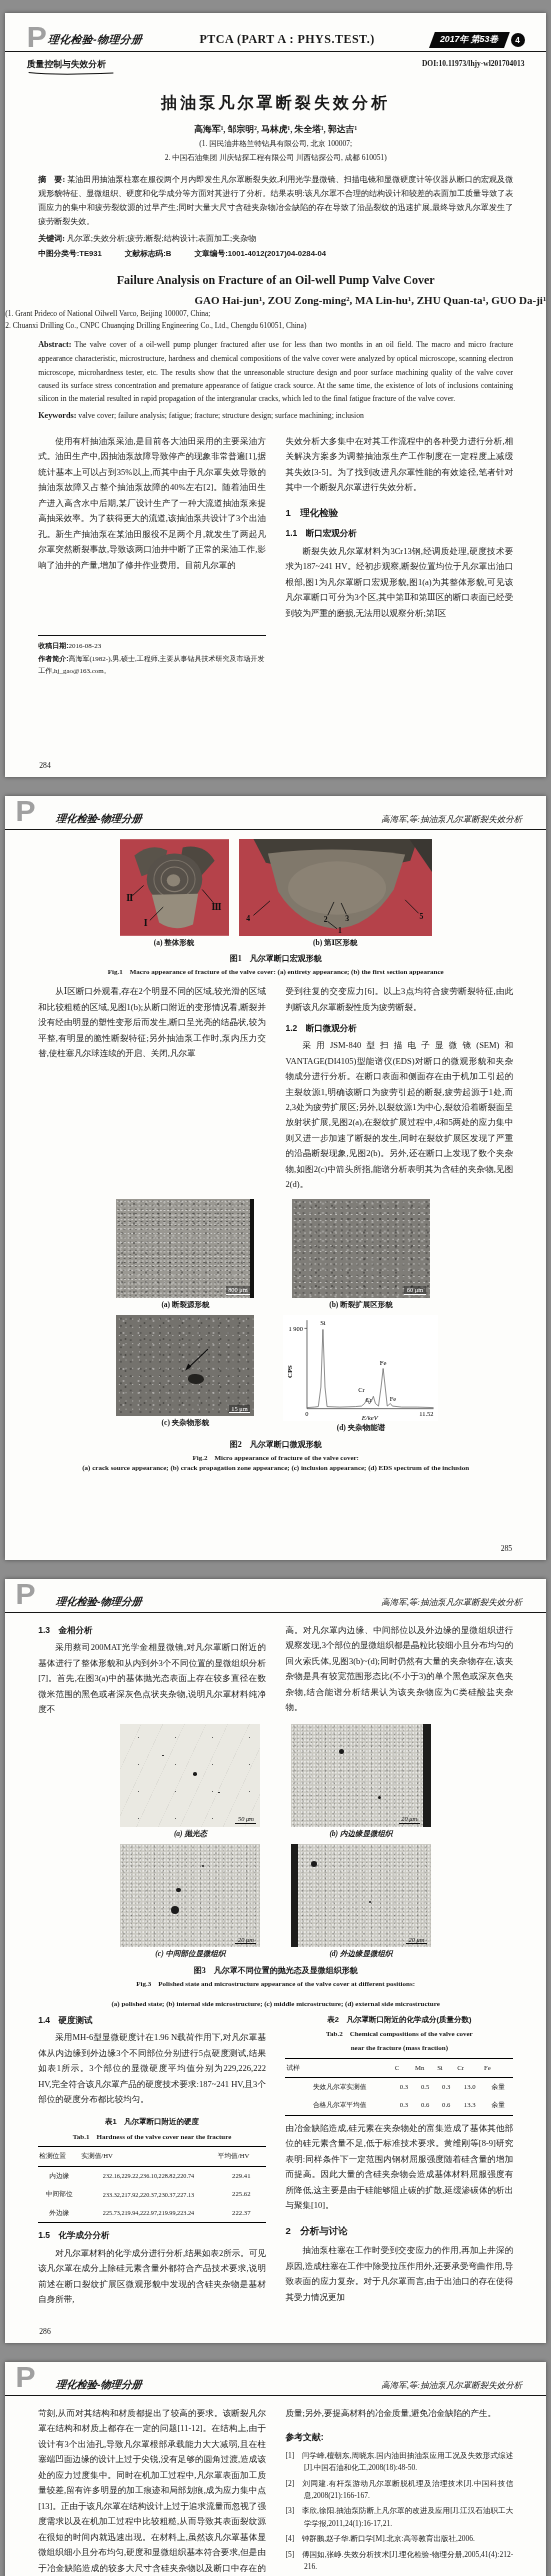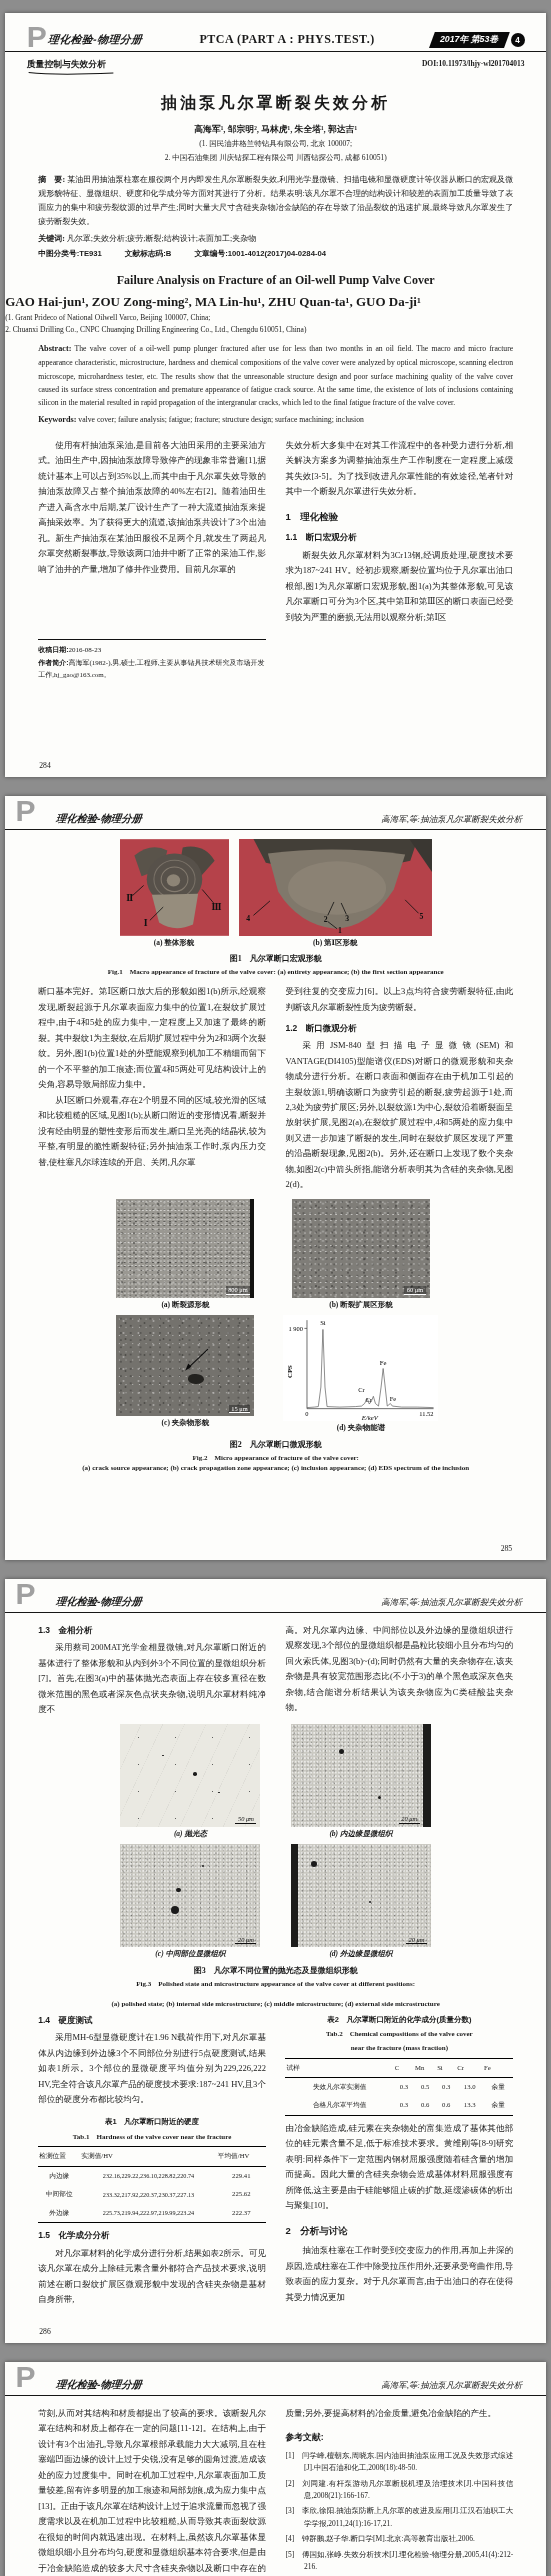--- a/index.html
+++ b/index.html
@@ -45,21 +45,21 @@
               margin:17.5px 0 5.2px; font-family:"Liberation Serif",serif; }
   .authors  { text-align:center; font-weight:bold; font-size:8.8px; margin:9.3px 0 2.1px; }
   .affil    { text-align:center; font-size:7.5px; margin:3.6px 0; }
   .absblock { margin:10.3px 33px 0; font-size:8px; line-height:1.75; text-align:justify; }
   .absblock .lab { font-weight:bold; }
   .kwline   { margin:4.1px 33px 0; font-size:8px; }
   .kwline .lab { font-weight:bold; }
   .clcline  { margin:5.2px 33px 0; font-size:7.7px; display:flex; gap:23px; }
   .clcline span b { font-family:"Liberation Sans",sans-serif; }
   .title-en { text-align:center; font-weight:bold; font-size:12px; margin:13.4px 0 3.1px; }
-  .authors-en { text-align:left; font-weight:bold; font-size:13px; margin:6.2px 0 1px; }
+  .authors-en { text-align:right; font-weight:bold; font-size:11px; margin:6.2px 0 1px; }
   .affil-en { text-align:left; font-size:7.5px; margin:3.1px 0; }
   .absblock-en { margin:8.2px 33px 0; font-size:7.7px; line-height:1.72; text-align:justify; }
   .absblock-en .lab { font-weight:bold; font-size:8.2px; }
 
   
   .cols { display:flex; gap:19.6px; margin:10.3px 33px 0; }
   .col  { width:228px; font-size:8.5px; line-height:1.82; text-align:justify; }
   .col p { margin:0; text-indent:2em; }
   .col p.noind { text-indent:0; }
   .h-sec  { font-family:"Liberation Sans",sans-serif; font-weight:bold; font-size:9.5px;
@@ -255,21 +255,20 @@
         </svg>
         <div class="figlabel">(b) 第Ⅰ区形貌</div>
       </div>
     </div>
     <div class="figcap-cn">图1　凡尔罩断口宏观形貌</div>
     <div class="figcap-en">Fig.1　Macro appearance of fracture of the valve cover: (a) entirety appearance; (b) the first section appearance</div>
   </div>
 
   <div class="cols" style="margin-top:7.2px;">
     <div class="col">
-      <p class="noind">断口基本完好。第Ⅰ区断口放大后的形貌如图1(b)所示,经观察发现,断裂起源于凡尔罩表面应力集中的位置1,在裂纹扩展过程中,由于4和5处的应力集中,一定程度上又加速了最终的断裂。其中裂纹1为主裂纹,在后期扩展过程中分为2和3两个次裂纹。另外,图1(b)位置1处的外壁能观察到机加工不精细而留下的一个不平整的加工痕迹;而位置4和5两处可见结构设计上的尖角,容易导致局部应力集中。</p>
       <p>从Ⅰ区断口外观看,存在2个明显不同的区域,较光滑的区域和比较粗糙的区域,见图1(b);从断口附近的变形情况看,断裂并没有经由明显的塑性变形后而发生,断口呈光亮的结晶状,较为平整,有明显的脆性断裂特征;另外抽油泵工作时,泵内压力交替,使柱塞凡尔球连续的开启、关闭,凡尔罩</p>
     </div>
     <div class="col">
       <p class="noind">受到往复的交变应力[6]。以上3点均符合疲劳断裂特征,由此判断该凡尔罩断裂性质为疲劳断裂。</p>
       <div class="h-sub">1.2　断口微观分析</div>
       <p>采用JSM-840型扫描电子显微镜(SEM)和VANTAGE(DI4105)型能谱仪(EDS)对断口的微观形貌和夹杂物成分进行分析。在断口表面和侧面存在由于机加工引起的主裂纹源1,明确该断口为疲劳引起的断裂,疲劳起源于1处,而2,3处为疲劳扩展区;另外,以裂纹源1为中心,裂纹沿着断裂面呈放射状扩展,见图2(a),在裂纹扩展过程中,4和5两处的应力集中则又进一步加速了断裂的发生,同时在裂纹扩展区发现了严重的沿晶断裂现象,见图2(b)。另外,还在断口上发现了数个夹杂物,如图2(c)中箭头所指,能谱分析表明其为含硅的夹杂物,见图2(d)。</p>
     </div>
   </div>
 
   <div class="figwrap" style="margin-top:6.2px;">

